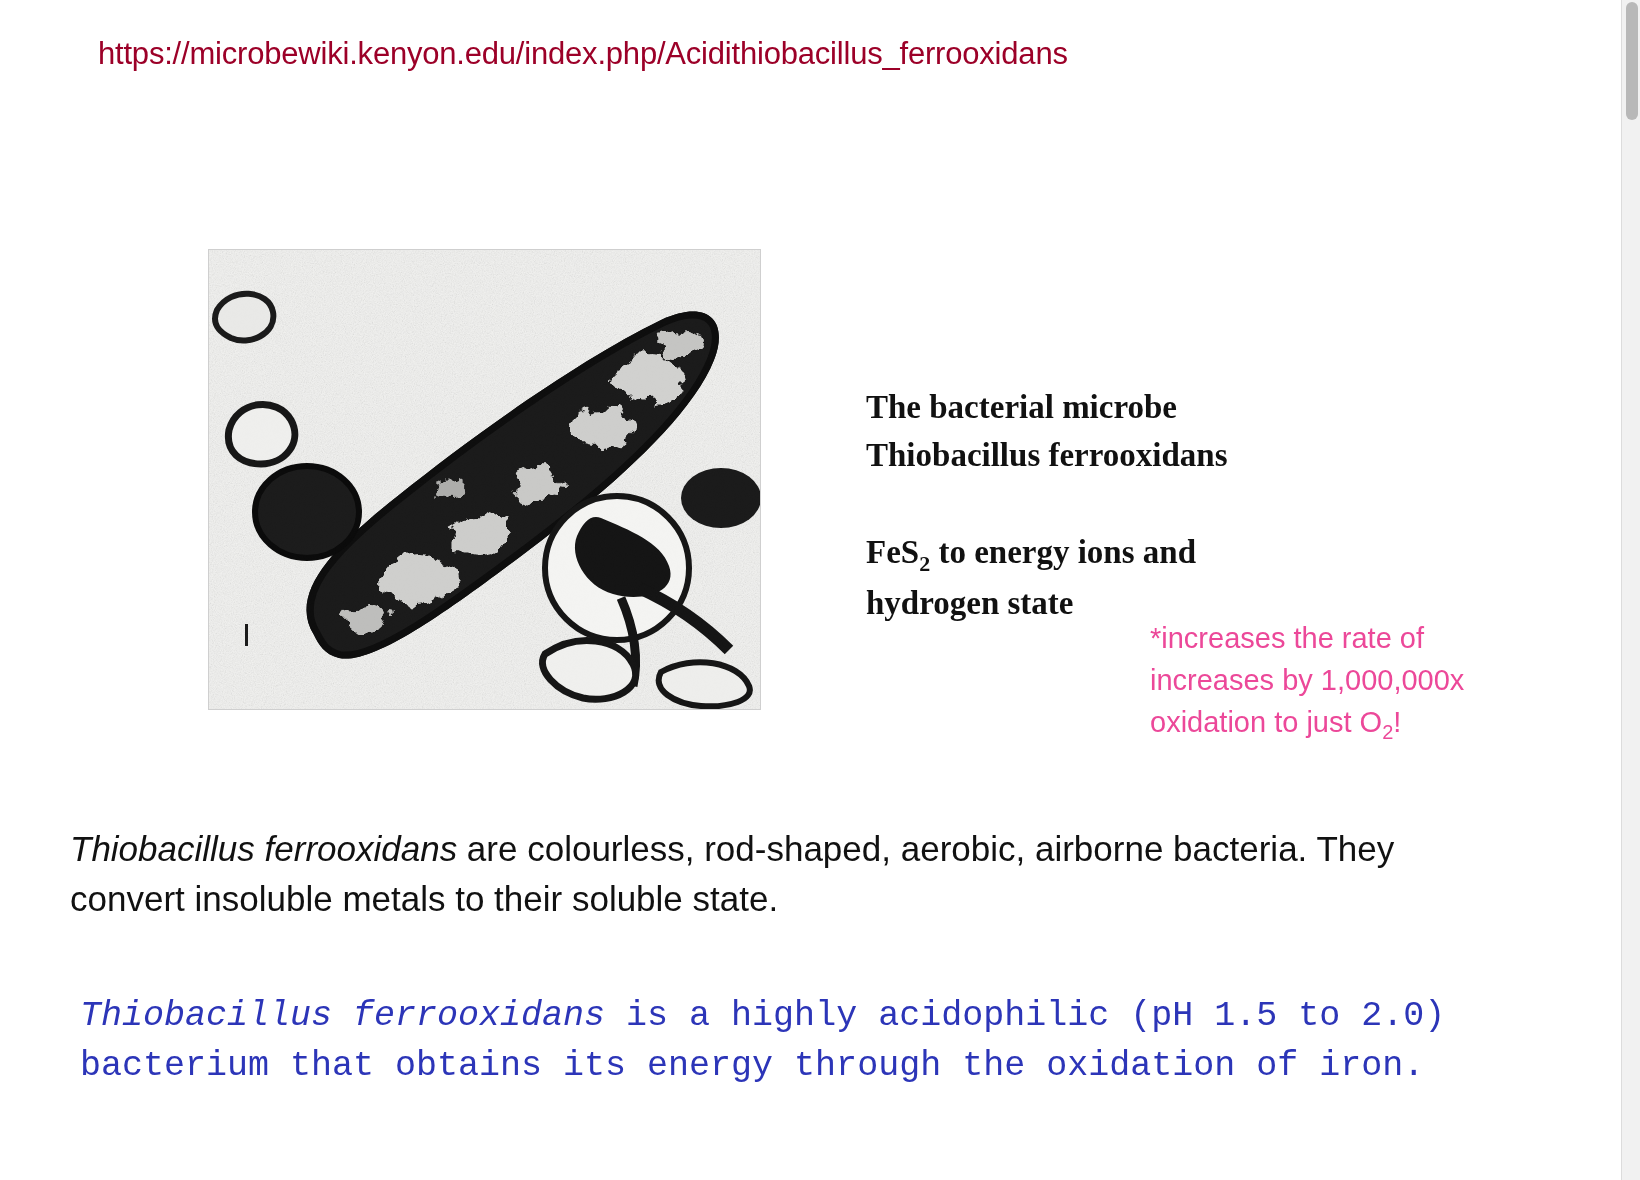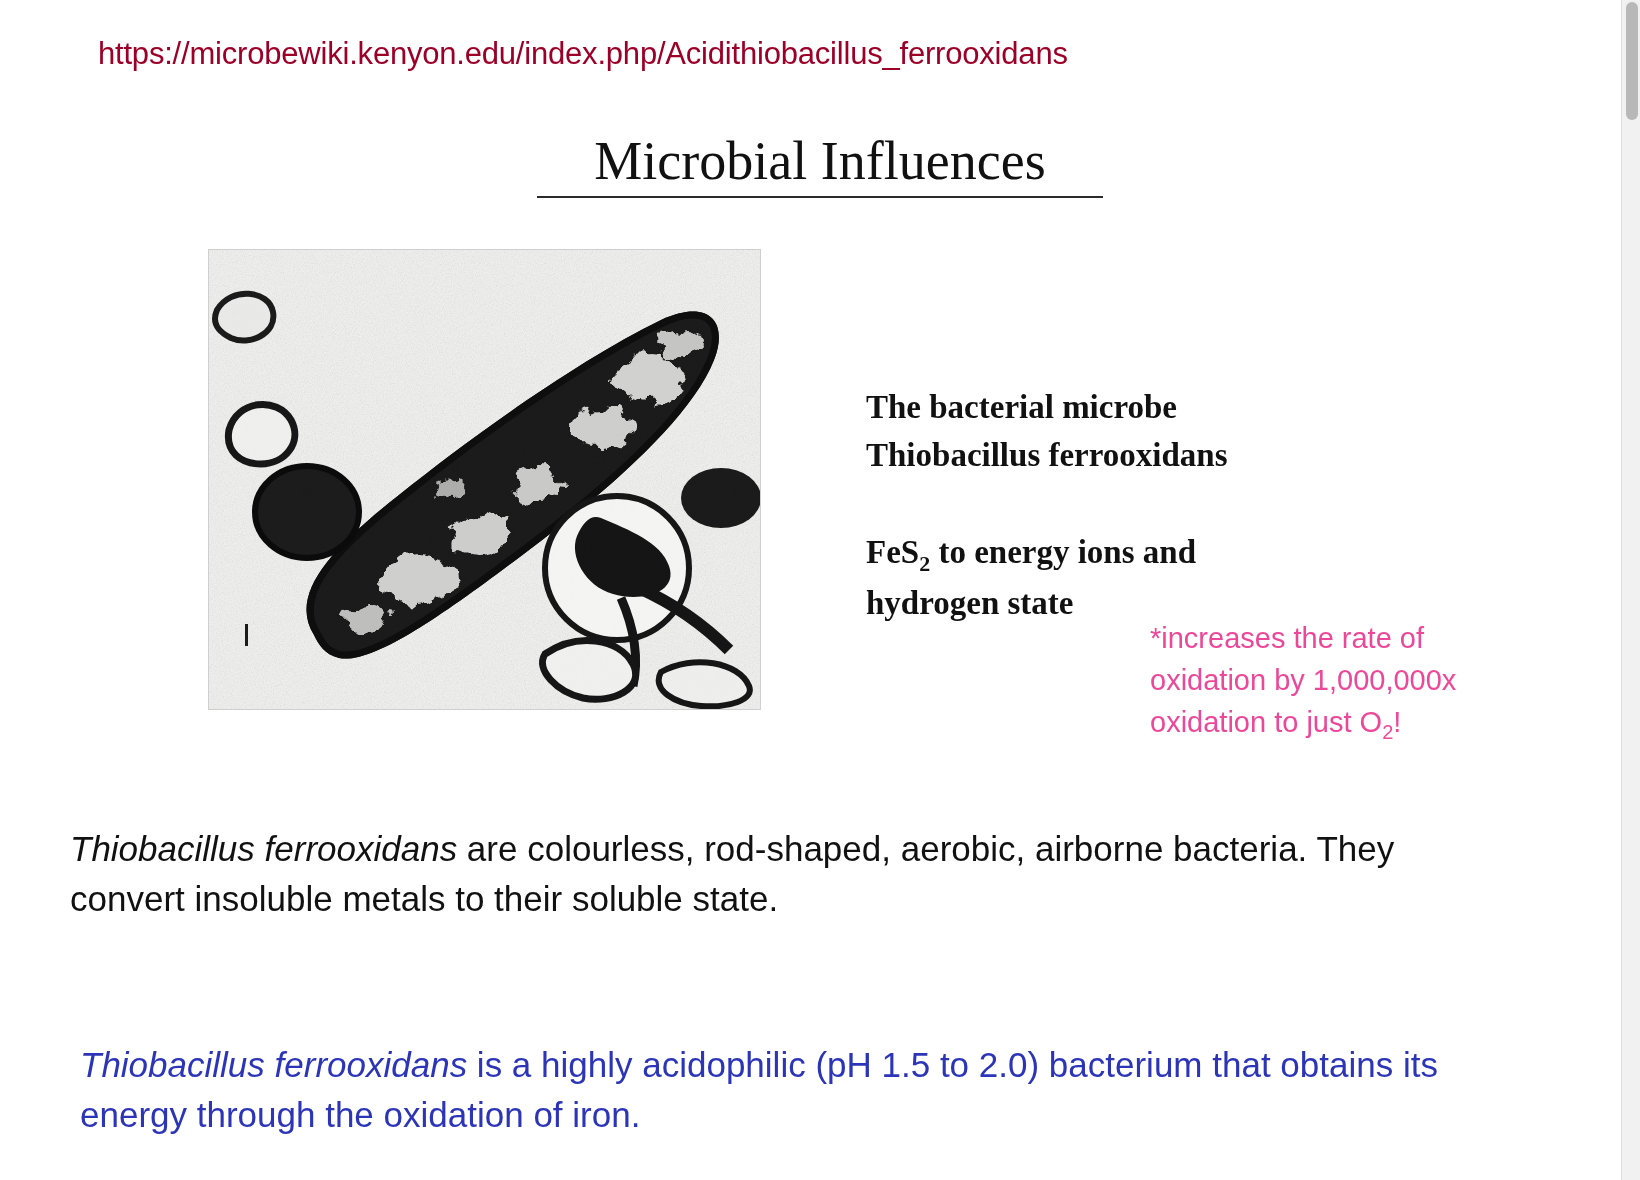--- a/index.html
+++ b/index.html
@@ -127,40 +127,36 @@
     width: 1430px;
     font-family: "Liberation Sans", sans-serif;
     font-size: 35px;
     line-height: 1.42;
     color: #111111;
     margin-top: 12px;
   }
   .para-blue {
     position: absolute;
     left: 80px;
-    top: 1040px;
+    top: 992px;
     width: 1400px;
-    font-family: Liberation Sans, sans-serif;
+    font-family: Liberation Mono, monospace;
     font-size: 35px;
     line-height: 1.42;
     color: #2c35b8;
   }
   .it { font-style: italic; }
 </style>
 </head>
 <body>
 
 <div class="slide">
 
   <div class="source-url">https://microbewiki.kenyon.edu/index.php/Acidithiobacillus_ferrooxidans</div>
 
-  <div class="title-wrap">
-    <div class="title">Microbial Influences</div>
-    <div class="title-rule"></div>
-  </div>
 
   <div class="micrograph">
     <svg width="551" height="459" viewBox="0 0 551 459" xmlns="http://www.w3.org/2000/svg" aria-hidden="true">
       <defs>
         <filter id="grain">
           <feTurbulence type="fractalNoise" baseFrequency="0.9" numOctaves="3" result="n"></feTurbulence>
           <feColorMatrix type="saturate" values="0"></feColorMatrix>
           <feComponentTransfer>
               <feFuncA type="linear" slope="0.28"></feFuncA>
             </feComponentTransfer>
@@ -216,21 +212,21 @@
   <div class="desc-text">
     <span>The bacterial microbe</span><br>
     <span>Thiobacillus ferrooxidans</span><br>
     <br>
     <span>FeS</span><sub>2</sub><span> to energy ions and</span><br>
     <span>hydrogen state</span>
   </div>
 
   <div class="note-green">
     <span>*increases the rate of</span><br>
-    <span>oxidation by 1,000,000x</span><br>
+    <span>increases by 1,000,000x</span><br>
     <span>oxidation to just O</span><sub>2</sub><span>!</span>
   </div>
 
   <div class="para-black">
     <span class="it">Thiobacillus ferrooxidans</span><span> are colourless, rod-shaped, aerobic, airborne bacteria. They convert insoluble metals to their soluble state.</span>
   </div>
 
   <div class="para-blue">
     <span class="it">Thiobacillus ferrooxidans</span><span> is a highly acidophilic (pH 1.5 to 2.0) bacterium that obtains its energy through the oxidation of iron.</span>
   </div>

